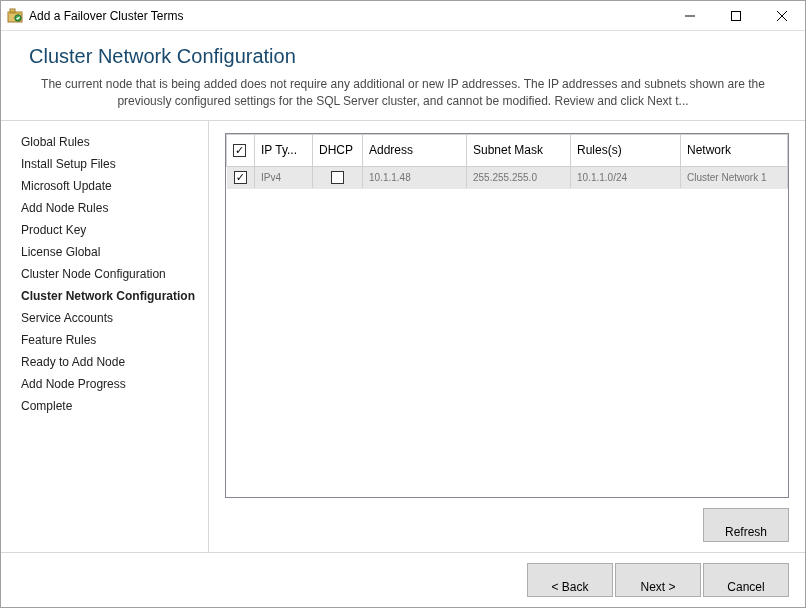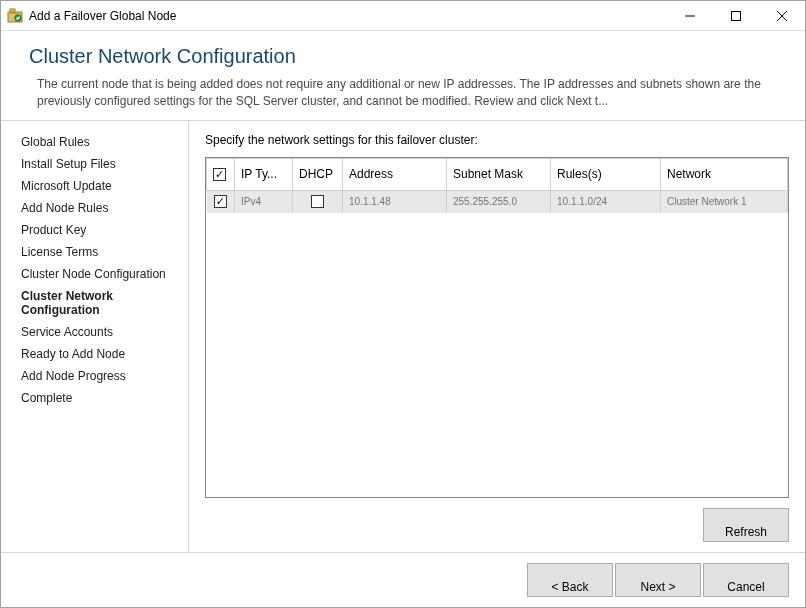--- a/index.html
+++ b/index.html
@@ -52,28 +52,29 @@
     font-size: 20px;
     font-weight: 400;
     color: #19496d;
   }
   .header-panel .desc {
     font-size: 12px;
     color: #4a4a4a;
     line-height: 1.4;
     padding-left: 8px;
     padding-right: 8px;
+    text-align: center;
   }
   .body {
     flex: 1;
     display: flex;
     min-height: 0;
   }
   .nav {
-    width: 188px;
+    width: 208px;
     border-right: 1px solid #d8d8d8;
     padding: 10px 0 0 18px;
   }
   .nav .step {
     font-size: 12px;
     padding: 4px 2px;
     color: #222;
     cursor: default;
   }
   .nav .step.current {
@@ -176,21 +177,21 @@
   <div class="titlebar">
     <span class="app-icon">
       <svg width="16" height="16" viewBox="0 0 16 16">
         <rect x="1" y="4" width="14" height="10" fill="#e2c06a" stroke="#9b7b2a"></rect>
         <rect x="1" y="4" width="14" height="2" fill="#c9a642"></rect>
         <rect x="3" y="1" width="5" height="3" fill="#e2c06a" stroke="#9b7b2a"></rect>
         <circle cx="11" cy="10" r="3.2" fill="#3fa34d" stroke="#2a6b33"></circle>
         <path d="M9.6 10 l1 1 l2 -2.2" stroke="#fff" stroke-width="1.2" fill="none"></path>
       </svg>
     </span>
-    <span class="title">Add a Failover Global Node</span>
+    <span class="title">Add a Failover Cluster Terms</span>
     <div class="win-controls">
       <div class="win-btn">
         <svg width="10" height="10">
             <line x1="0" y1="5" x2="10" y2="5" stroke="#000" stroke-width="1"></line>
           </svg>
       </div>
       <div class="win-btn">
         <svg width="10" height="10">
             <rect x="0.5" y="0.5" width="9" height="9" fill="none" stroke="#000" stroke-width="1"></rect>
           </svg>
@@ -209,31 +210,31 @@
     <div class="desc">The current node that is being added does not require any additional or new IP addresses.  The IP addresses and subnets shown are the previously configured settings for the SQL Server cluster, and cannot be modified. Review and click Next t...</div>
   </div>
 
   <div class="body">
     <div class="nav" id="nav">
         <div class="step">Global Rules</div>
         <div class="step">Install Setup Files</div>
         <div class="step">Microsoft Update</div>
         <div class="step">Add Node Rules</div>
         <div class="step">Product Key</div>
-        <div class="step">License Terms</div>
+        <div class="step">License Global</div>
         <div class="step">Cluster Node Configuration</div>
         <div class="step current">Cluster Network Configuration</div>
         <div class="step">Service Accounts</div>
+        <div class="step">Feature Rules</div>
         <div class="step">Ready to Add Node</div>
         <div class="step">Add Node Progress</div>
         <div class="step">Complete</div>
       </div>
 
     <div class="content">
-      <div class="instruction">Specify the network settings for this failover cluster:</div>
 
       <div class="grid-wrap">
         <table class="grid">
           <colgroup>
             <col class="col-sel">
               <col class="col-iptype">
               <col class="col-dhcp">
             <col class="col-addr">
               <col class="col-mask">
               <col class="col-subnets">

